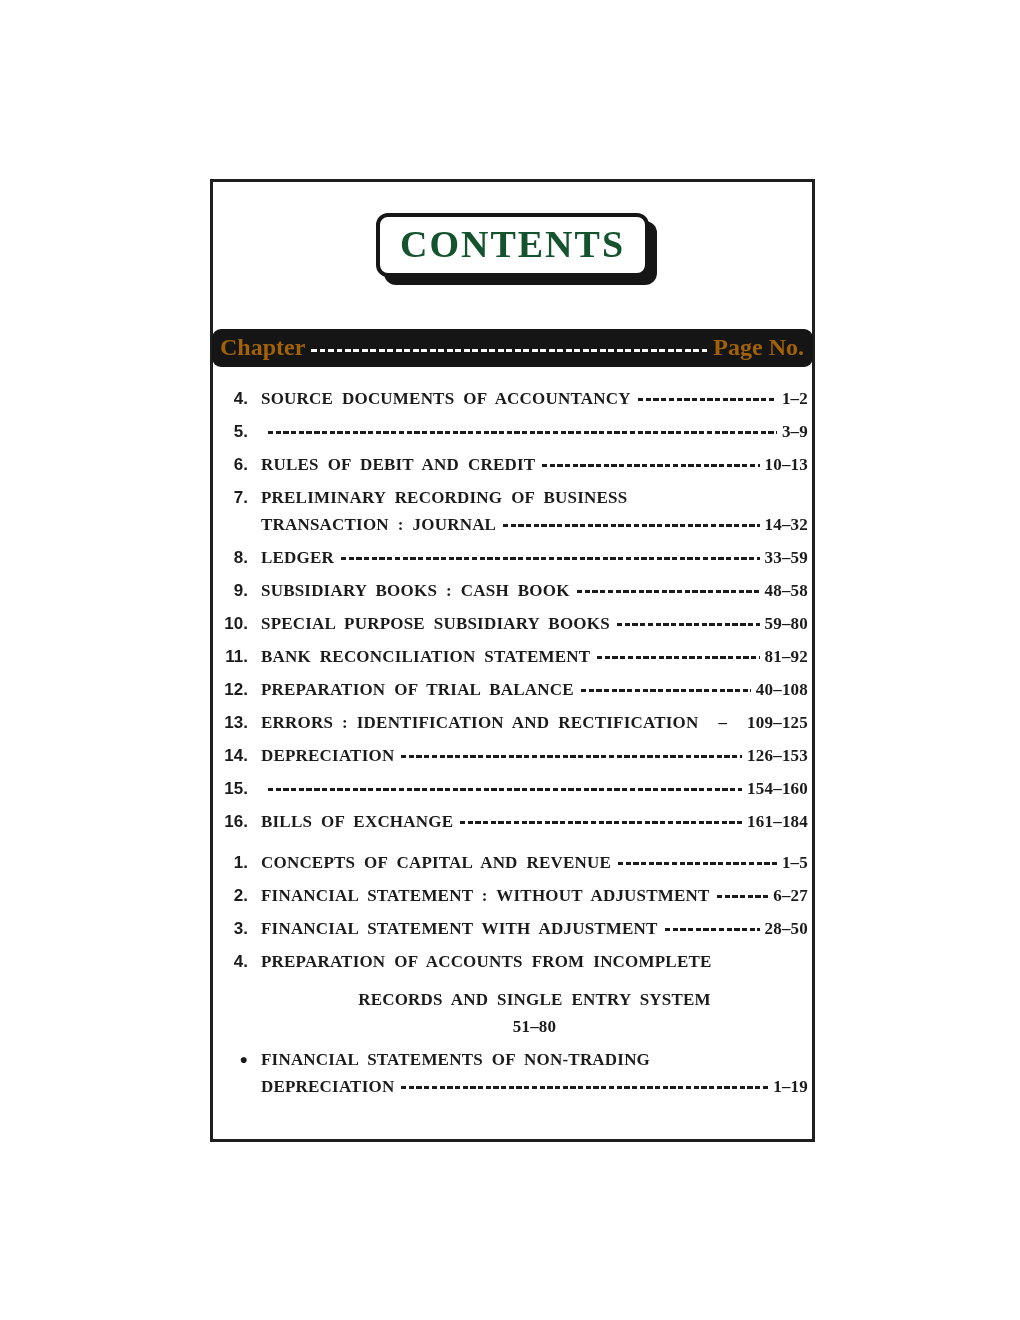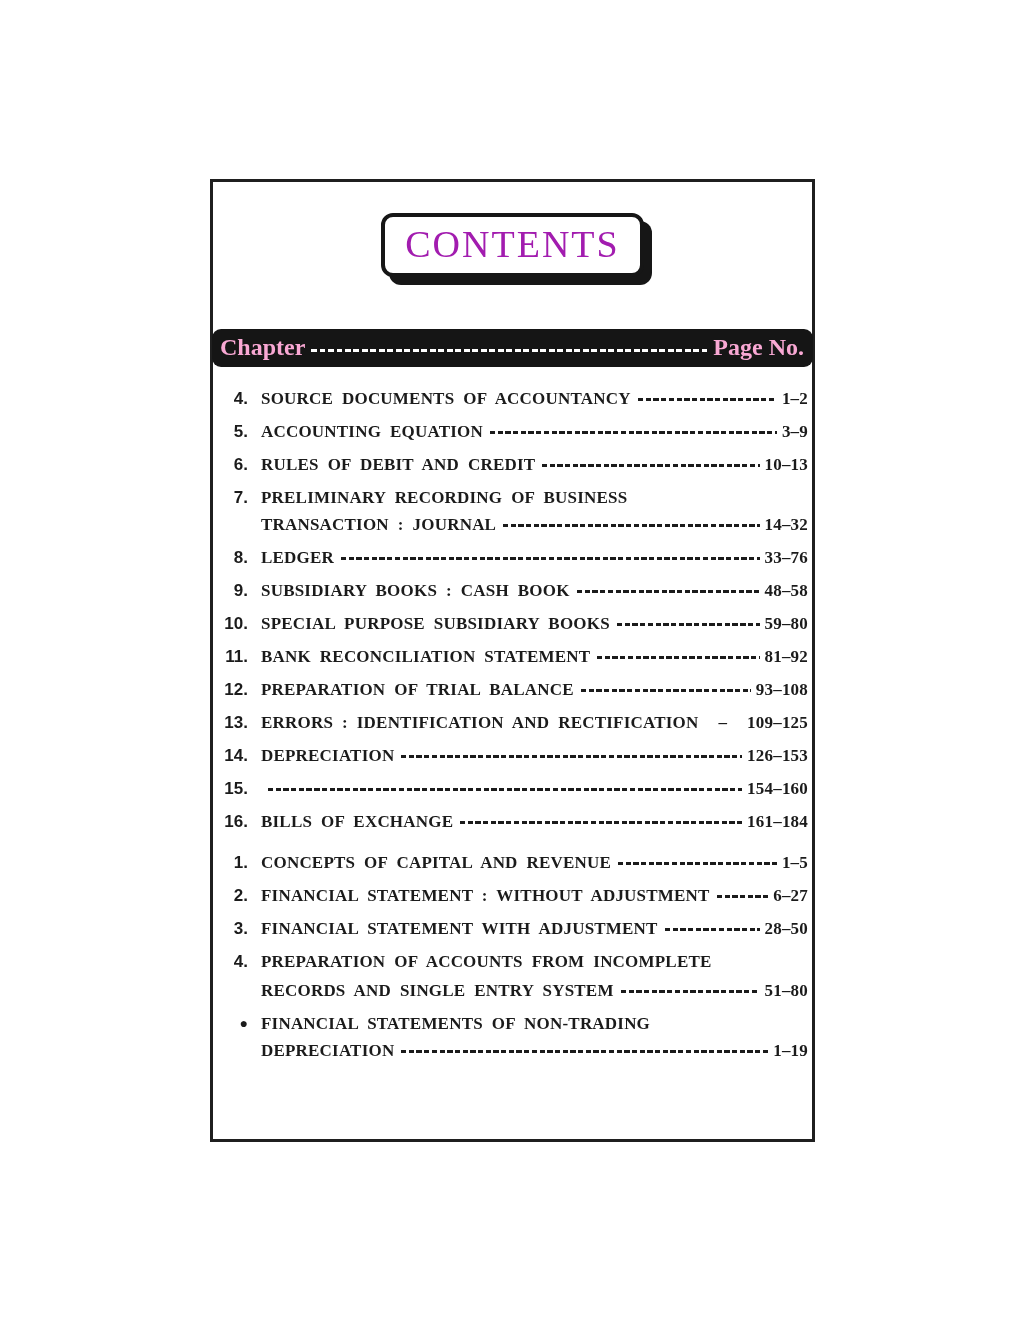--- a/index.html
+++ b/index.html
@@ -36,43 +36,43 @@
   .contents-box {
     display: inline-block;
     background: #ffffff;
     border: 4px solid #161616;
     border-radius: 12px;
     box-shadow: 8px 8px 0 0 #161616;
     padding: 5px 20px 7px 20px;
   }
   .contents-box .page-title {
     font-family: "Liberation Serif", serif;
-    font-weight: 400;
+    font-weight: 700;
     font-size: 38px;
     line-height: 44px;
     letter-spacing: 2px;
-    color: #a21caf;
+    color: #14532d;
     white-space: nowrap;
   }
   
   .chapter-bar {
     margin: 52px -1px 0 -1px;
     background: #151515;
     border-radius: 9px;
     height: 38px;
     display: flex;
     align-items: center;
     padding: 0 9px 0 8px;
     box-sizing: border-box;
   }
   .bar-label {
     font-family: "Liberation Serif", serif;
     font-weight: 700;
     font-size: 24px;
-    color: #f9a8d4;
+    color: #a16207;
     white-space: nowrap;
     transform: translateY(-1px);
   }
   .bar-leader {
     flex: 1 1 0;
     height: 3px;
     margin: 0 6px;
     transform: translateY(2px);
     background: repeating-linear-gradient(90deg,
       #ffffff 0px, #ffffff 5.5px,
@@ -111,21 +111,22 @@
     flex: 1 1 auto;
     margin-left: 13px;
     min-width: 0;
     font-family: Liberation Serif, serif;
   }
   .line {
     display: flex;
     align-items: center;
   }
   .line.wide-gap {
-    margin-top: 2px;
+    margin-top: 11px;
+    flex-direction: column;
   }
   .title {
     white-space: nowrap;
   }
   .leader {
     flex: 1 1 0;
     min-width: 8px;
     height: 2.6px;
     margin: 0 5px 0 7px;
     transform: translateY(1px);
@@ -170,21 +171,20 @@
               <span class="title">SOURCE DOCUMENTS OF ACCOUNTANCY</span>
               <span class="leader"></span>
               <span class="pages">1–2</span>
             </div>
           </div>
         </div>
         <div class="row">
           <span class="num">5.</span>
           <div class="entry">
             <div class="line">
-              <span class="title">ACCOUNTING EQUATION</span>
               <span class="leader"></span>
               <span class="pages">3–9</span>
             </div>
           </div>
         </div>
         <div class="row">
           <span class="num">6.</span>
           <div class="entry">
             <div class="line">
               <span class="title">RULES OF DEBIT AND CREDIT</span>
@@ -205,21 +205,21 @@
               <span class="pages">14–32</span>
             </div>
           </div>
         </div>
         <div class="row">
           <span class="num">8.</span>
           <div class="entry">
             <div class="line">
               <span class="title">LEDGER</span>
               <span class="leader"></span>
-              <span class="pages">33–76</span>
+              <span class="pages">33–59</span>
             </div>
           </div>
         </div>
         <div class="row">
           <span class="num">9.</span>
           <div class="entry">
             <div class="line">
               <span class="title">SUBSIDIARY BOOKS : CASH BOOK</span>
               <span class="leader"></span>
               <span class="pages">48–58</span>
@@ -245,21 +245,21 @@
               <span class="pages">81–92</span>
             </div>
           </div>
         </div>
         <div class="row">
           <span class="num">12.</span>
           <div class="entry">
             <div class="line">
               <span class="title">PREPARATION OF TRIAL BALANCE</span>
               <span class="leader"></span>
-              <span class="pages">93–108</span>
+              <span class="pages">40–108</span>
             </div>
           </div>
         </div>
         <div class="row">
           <span class="num">13.</span>
           <div class="entry">
             <div class="line">
               <span class="title">ERRORS : IDENTIFICATION AND RECTIFICATION</span>
               <span class="endash">–</span>
               <span class="pages">109–125</span>

